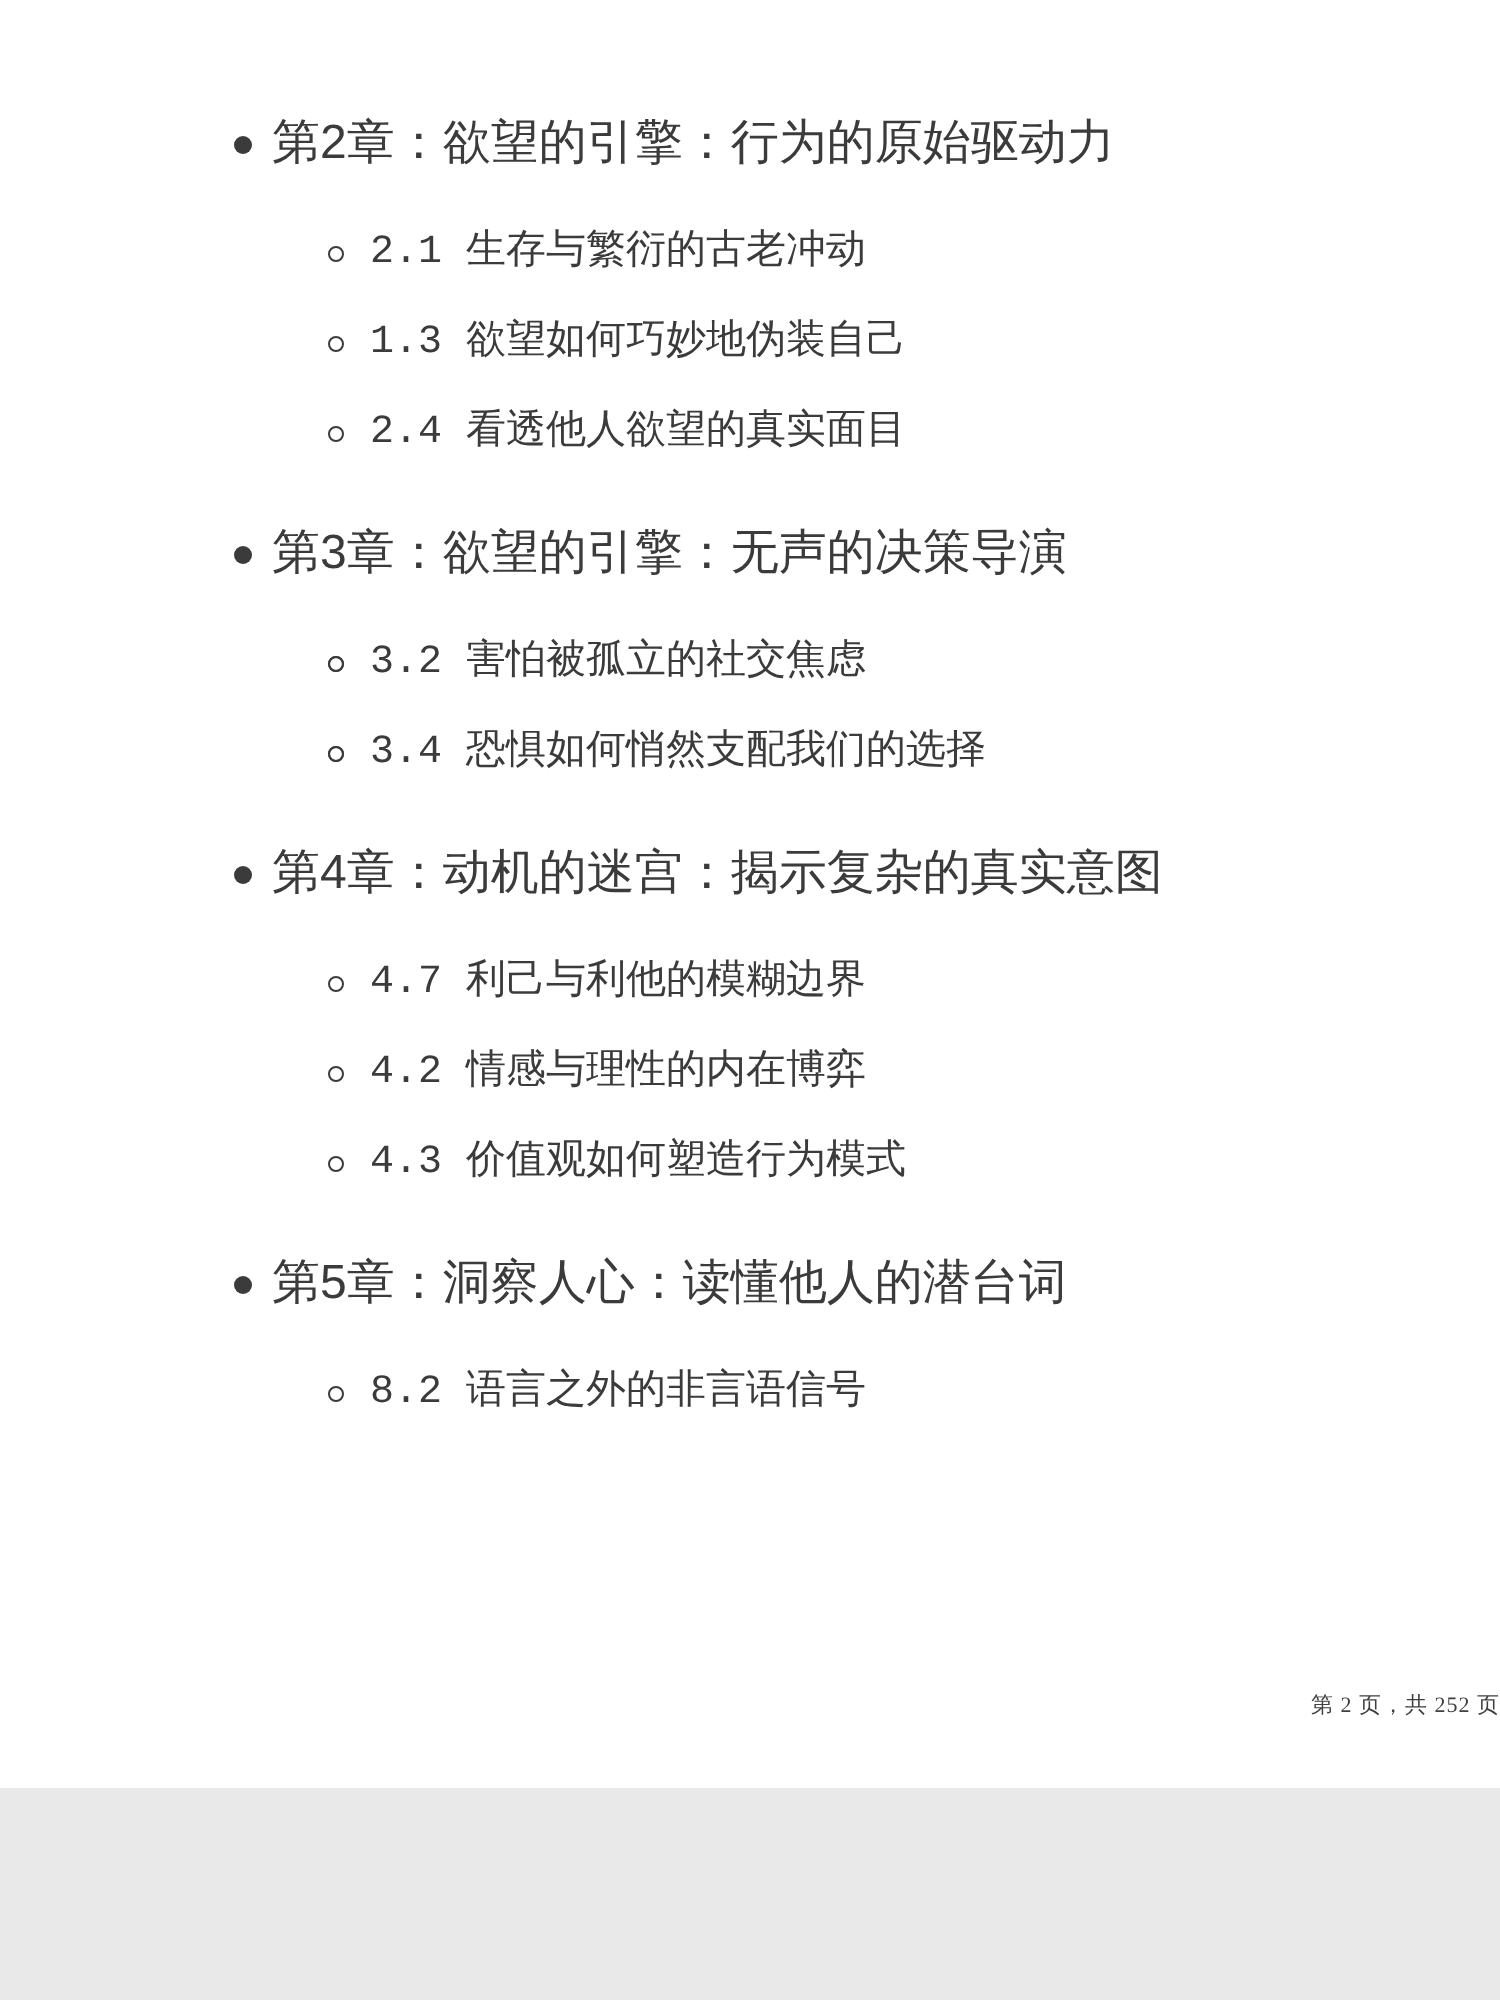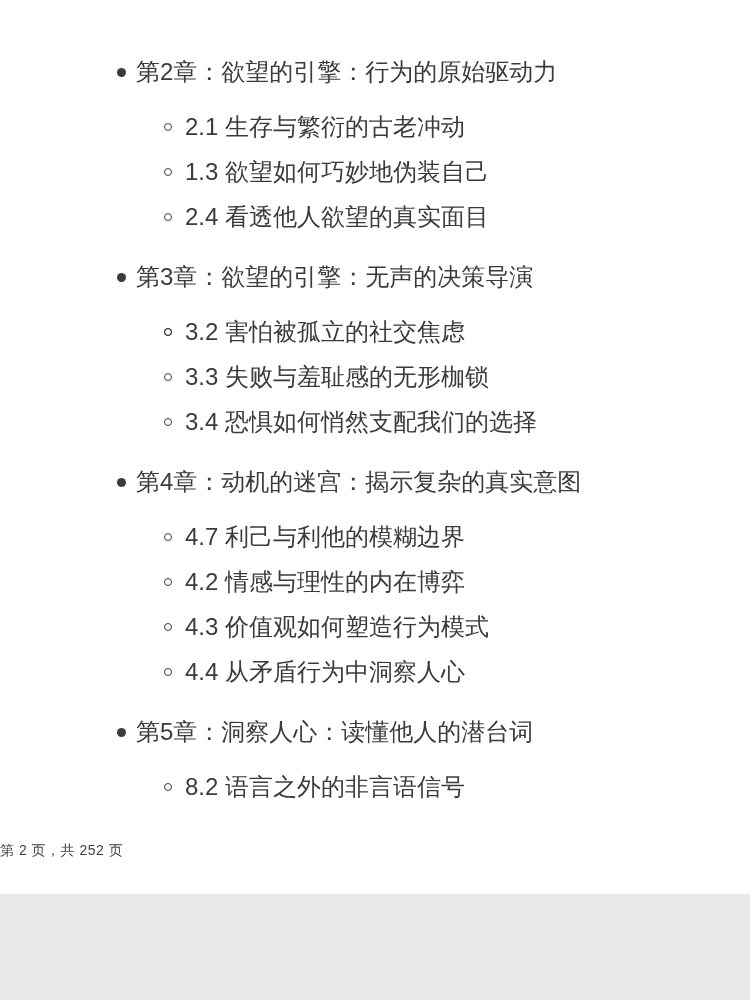--- a/index.html
+++ b/index.html
@@ -37,45 +37,46 @@
     position: absolute;
     left: -19px;
     top: 12px;
     width: 9px;
     height: 9px;
     border-radius: 50%;
     background: var(--text);
   }
   li.section {
     position: relative;
-    font-size: 24px;
+    font-size: 20px;
     line-height: 32px;
     color: var(--text);
     margin-bottom: 13px;
+    font-family: Liberation Mono, monospace;
   }
   li.section:last-child { margin-bottom: 0; }
   .bullet-circle {
     position: absolute;
     left: -21px;
     top: 12px;
     width: 8px;
     height: 8px;
     border: 1.5px solid var(--text);
     border-radius: 50%;
     background: transparent;
   }
 
   .footer {
     position: absolute;
     left: 0;
     right: 0;
     bottom: 34px;
-    text-align: left;
-    font-family: Liberation Sans, sans-serif;
-    font-size: 14px;
+    text-align: right;
+    font-family: Liberation Serif, serif;
+    font-size: 11px;
     color: var(--footer-text);
     letter-spacing: 0.5px;
   }
 </style>
 </head>
 <body>
 
 <div class="page">
 
   <div class="toc">
@@ -114,21 +115,20 @@
     <span class="bullet-circle"></span>
   </li>
 
   <li class="section">
     <span class="bullet-circle"></span>
     <span>3.2 害怕被孤立的社交焦虑</span>
   </li>
 
   <li class="section">
     <span class="bullet-circle"></span>
-    <span>3.3 失败与羞耻感的无形枷锁</span>
   </li>
 
   <li class="section">
     <span class="bullet-circle"></span>
     <span>3.4 恐惧如何悄然支配我们的选择</span>
   </li>
 </ul>
   </li>
 
   <li class="chapter">
@@ -145,24 +145,20 @@
   <li class="section">
     <span class="bullet-circle"></span>
     <span>4.2 情感与理性的内在博弈</span>
   </li>
 
   <li class="section">
     <span class="bullet-circle"></span>
     <span>4.3 价值观如何塑造行为模式</span>
   </li>
 
-  <li class="section">
-    <span class="bullet-circle"></span>
-    <span>4.4 从矛盾行为中洞察人心</span>
-  </li>
 </ul>
   </li>
 
   <li class="chapter">
     <div class="chapter-title-row">
       <span class="bullet-disc"></span>
       <span>第5章：洞察人心：读懂他人的潜台词</span>
     </div>
     <ul class="sections">
   <li class="section">

